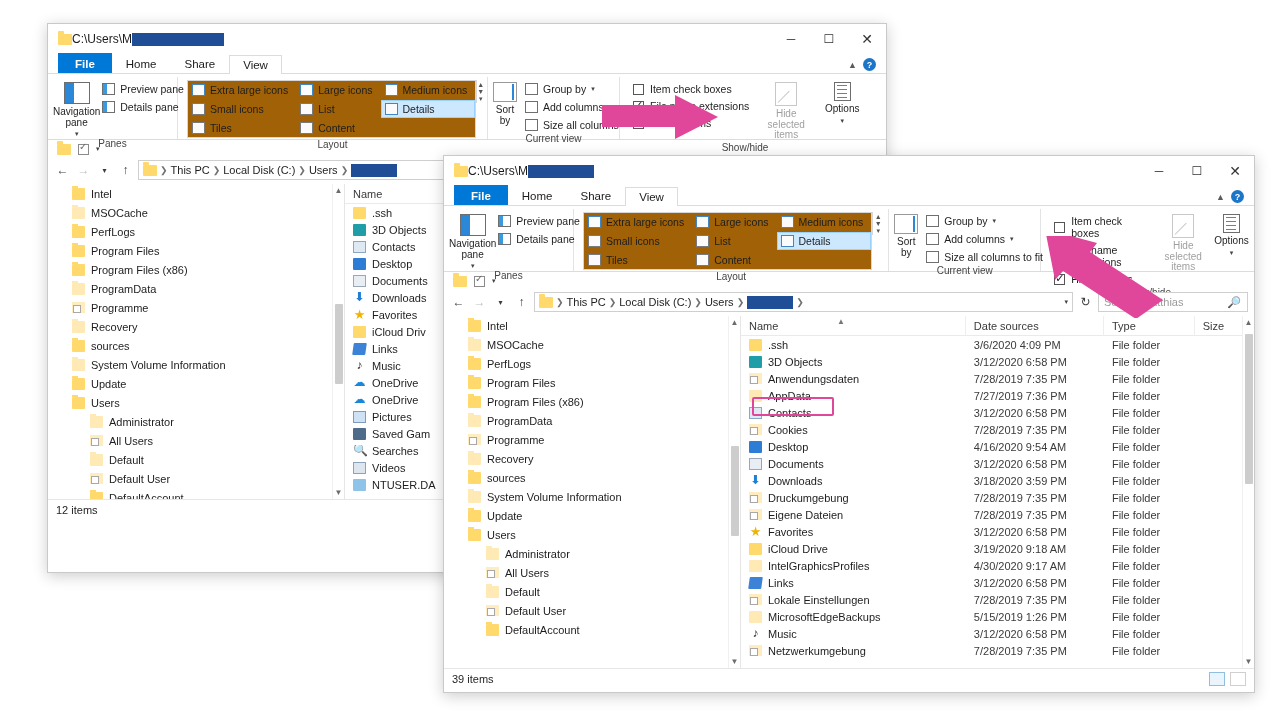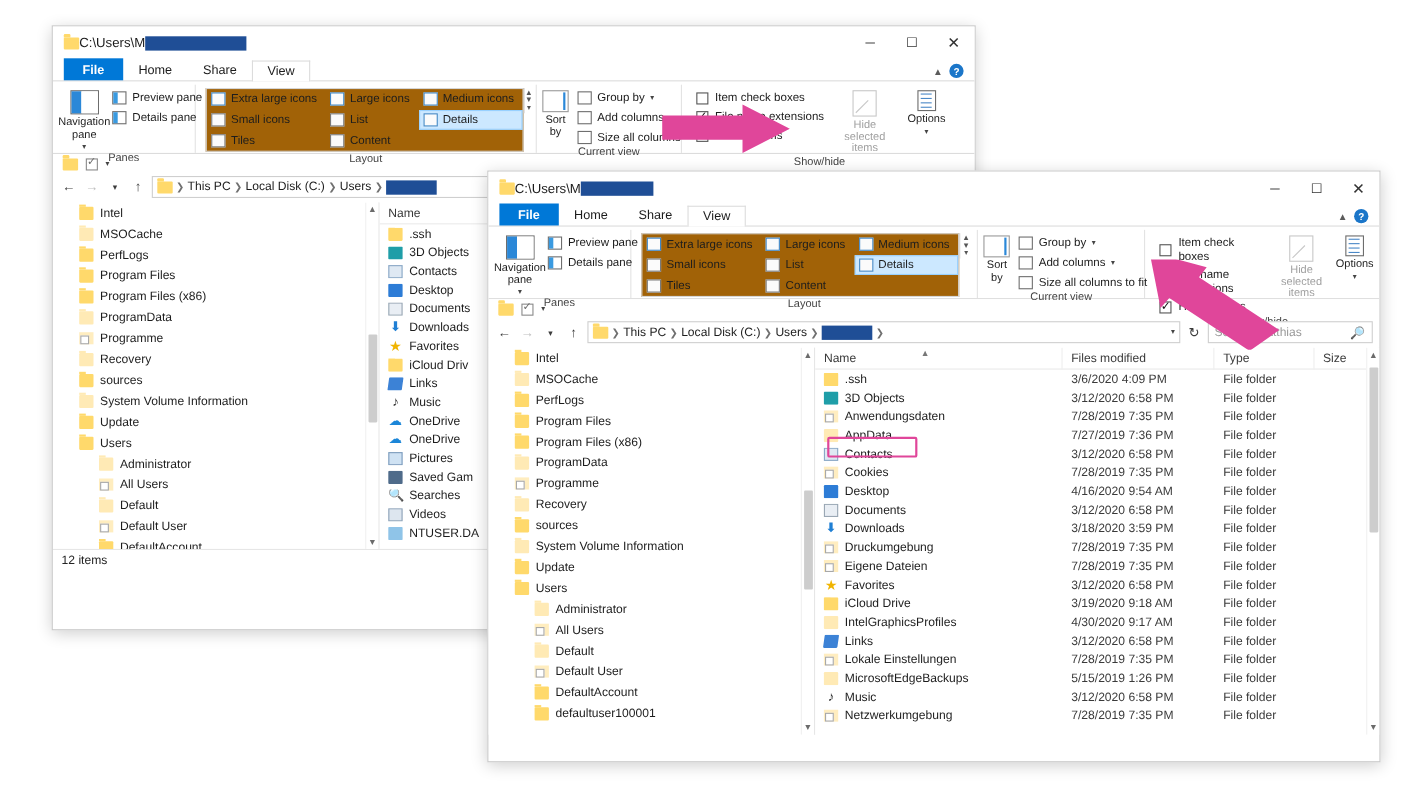--- a/index.html
+++ b/index.html
@@ -807,37 +807,33 @@
             <span>Default</span>
           </div>
           <div class="trow" style="padding-left: 42px;">
             <span class="shortcut"></span>
             <span>Default User</span>
           </div>
           <div class="trow" style="padding-left: 42px;">
             <span class="ico folder"></span>
             <span>DefaultAccount</span>
           </div>
-          <div class="trow" style="padding-left: 42px;">
-            <span class="ico folder"></span>
-            <span>defaultuser100001</span>
-          </div>
           <div class="vscroll">
           <span>▲</span>
           <span>▼</span>
           <span class="vthumb" style="top:130px; height:90px;"></span>
         </div>
       </div>
       <div class="listpane" id="frontList">
         <div class="colhdr">
           <div style="width:228px; position:relative;">
             <span>Name</span>
             <span style="position:absolute; left:96px; top:1px; font-size:8px; color:#777;">▲</span>
           </div>
-          <div style="width:140px;">Files modified</div>
+          <div style="width:140px;">Date sources</div>
           <div style="width:92px;">Type</div>
           <div style="width:60px;">Size</div>
         </div>
         <div id="frontRows">
             <div class="frow">
               <span class="nm" style="width: 228px;">
                 <span class="ico folder"></span>
                 <span>.ssh</span>
               </span>
               <span class="dt" style="width: 140px; padding-left: 8px;">3/6/2020 4:09 PM</span>
@@ -1008,20 +1004,27 @@
             </div>
           </div>
         <div class="vscroll">
           <span>▲</span>
           <span>▼</span>
           <span class="vthumb" style="top:18px; height:150px;"></span>
         </div>
       </div>
     </div>
 
+    <div class="statusbar">
+      <span>39 items</span>
+      <span class="viewtoggles">
+        <span class="vtbtn"></span>
+        <span class="vtbtn b"></span>
+      </span>
+    </div>
   </div>
 
   <svg class="arrow" style="left:600px; top:93px; width:130px; height:52px;" viewBox="0 0 130 52">
     <path d="M2 12 L75 12 L75 2 L118 24 L75 46 L75 34 L2 34 Z" fill="#e0469a"></path>
   </svg>
 
   <svg class="arrow" style="left:1035px; top:236px; width:130px; height:82px;" viewBox="0 0 130 82">
     <path d="M128 78 L55 30 L62 21 L10 7 L20 58 L28 49 L101 97 Z" fill="#e0469a" transform="translate(0,-14)"></path>
   </svg>
 

